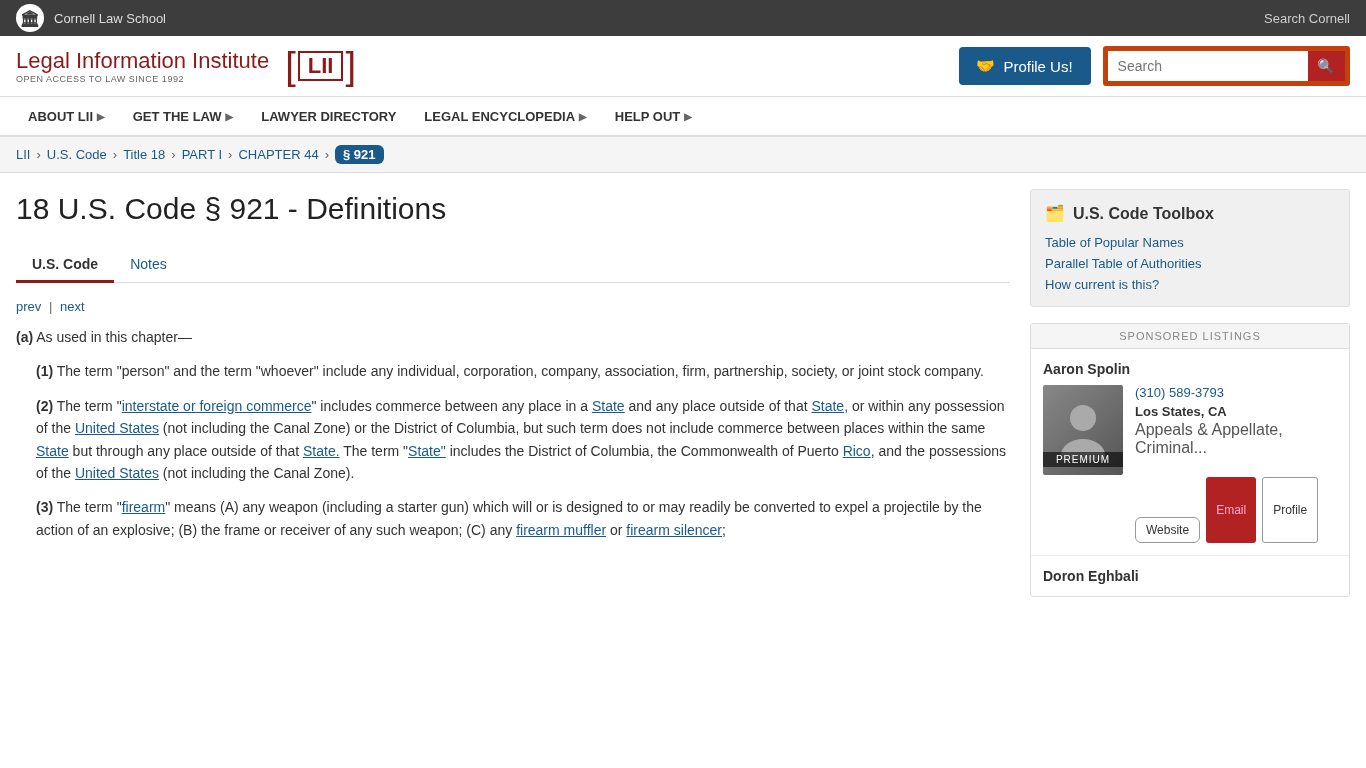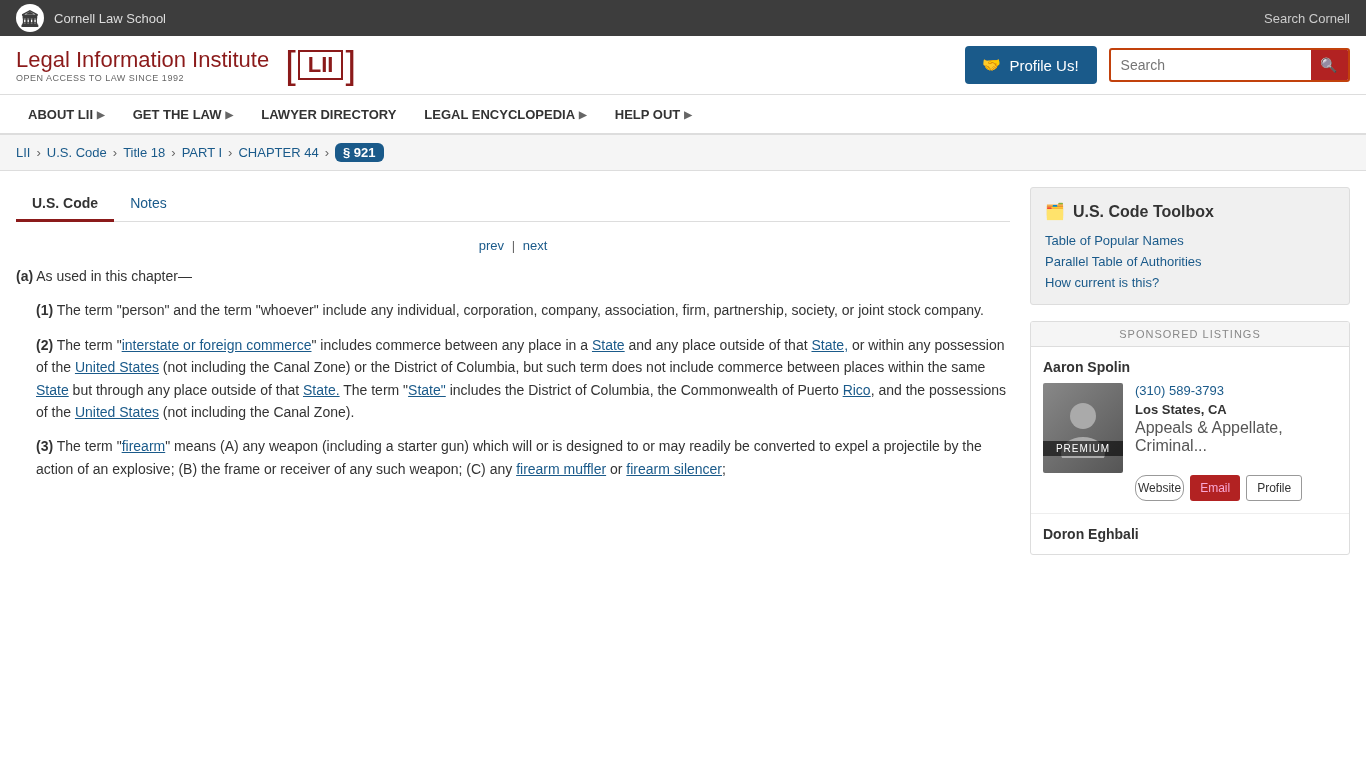--- a/index.html
+++ b/index.html
@@ -53,21 +53,21 @@
     }
     #header-right { display: flex; align-items: center; gap: 12px; }
     #support-btn {
       background: #1a5a8a;
       color: #fff; border: none; border-radius: 4px;
       padding: 10px 18px; font-size: 15px; cursor: pointer;
       display: flex; align-items: center; gap: 8px;
     }
     #search-box {
       display: flex; align-items: center;
-      border: 2px solid #c2410c; border-radius: 3px; overflow: hidden;
+      border: 5px solid #c2410c; border-radius: 3px; overflow: hidden;
     }
     #search-input {
       border: none; outline: none; padding: 6px 10px; font-size: 14px;
       width: 200px;
     }
     #search-btn {
       background: #b22222; border: none; padding: 7px 10px; cursor: pointer;
       color: #fff; font-size: 14px;
     }
 
@@ -124,21 +124,21 @@
     }
     .tab {
       padding: 8px 16px; cursor: pointer; font-size: 14px;
       color: #1a5a8a; text-decoration: none; border-bottom: 3px solid transparent;
       margin-bottom: -1px;
     }
     .tab.active { border-bottom-color: #8b1a1a; color: #333; font-weight: bold; }
 
     
     #prevnext {
-      text-align: center; margin-bottom: 12px;
+      text-align: left; margin-bottom: 12px;
       font-size: 13px;
     }
     #prevnext a { color: #1a5a8a; text-decoration: none; }
     #prevnext span { color: #666; margin: 0 4px; }
 
     
     #legal-text { font-size: 14px; line-height: 1.6; color: #333; }
     #legal-text p { margin-bottom: 12px; }
     .subsection-label { font-weight: bold; }
     .inline-num { font-weight: bold; }
@@ -171,32 +171,32 @@
     .attorney-body { display: flex; gap: 12px; }
     .attorney-photo {
       width: 80px; height: 90px; background: #ccc; flex-shrink: 0;
       border-radius: 2px; overflow: hidden; position: relative;
     }
     .attorney-photo-placeholder {
       width: 100%; height: 100%; background: linear-gradient(135deg, #888 0%, #555 100%);
       display: flex; align-items: center; justify-content: center;
     }
     .premium-badge {
-      position: absolute; bottom: 17px; left: 0; right: 0;
+      position: absolute; bottom: 8px; left: 0; right: 0;
       background: rgba(0,0,0,0.6); color: #fff; text-align: center;
       font-size: 10px; padding: 2px; text-transform: uppercase; letter-spacing: 1px;
     }
     .attorney-info { flex: 1; }
     .attorney-phone { color: #1a5a8a; font-size: 13px; margin-bottom: 4px; }
     .attorney-city { font-weight: bold; font-size: 13px; margin-bottom: 2px; }
     .attorney-practice { color: #555; font-size: 16px; margin-bottom: 20px; }
     .attorney-btns { display: flex; gap: 6px; }
     .btn-website {
-      border: 1px solid #999; background: #fff; padding: 5px 2px;
-      font-size: 12px; border-radius: 11px; cursor: pointer; color: #333;
+      border: 1px solid #999; background: #fff; padding: 5px 10px;
+      font-size: 12px; border-radius: 6px; cursor: pointer; color: #333; margin-top: 40px;
     }
     .btn-email {
       background: #b22222; color: #f9a8d4; border: none;
       padding: 5px 10px; font-size: 12px; border-radius: 3px; cursor: pointer;
     }
     .btn-profile {
       border: 1px solid #999; background: #fff; padding: 5px 10px;
       font-size: 12px; border-radius: 3px; cursor: pointer; color: #333;
     }
     .attorney-card2 { padding: 12px; }
@@ -269,20 +269,21 @@
   <a class="bc-link">PART I</a>
   <span class="bc-sep">›</span>
   <a class="bc-link">CHAPTER 44</a>
   <span class="bc-sep">›</span>
   <span class="bc-current">§ 921</span>
 </div>
 
 <div id="main-layout">
 
   <div id="content">
+    <h1 id="page-title">18 U.S. Code § 921 - Definitions</h1>
 
     <div id="tabs">
       <a class="tab active">U.S. Code</a>
       <a class="tab">Notes</a>
     </div>
 
     <div id="prevnext">
       <a>prev</a>
       <span> | </span>
       <a>next</a>

